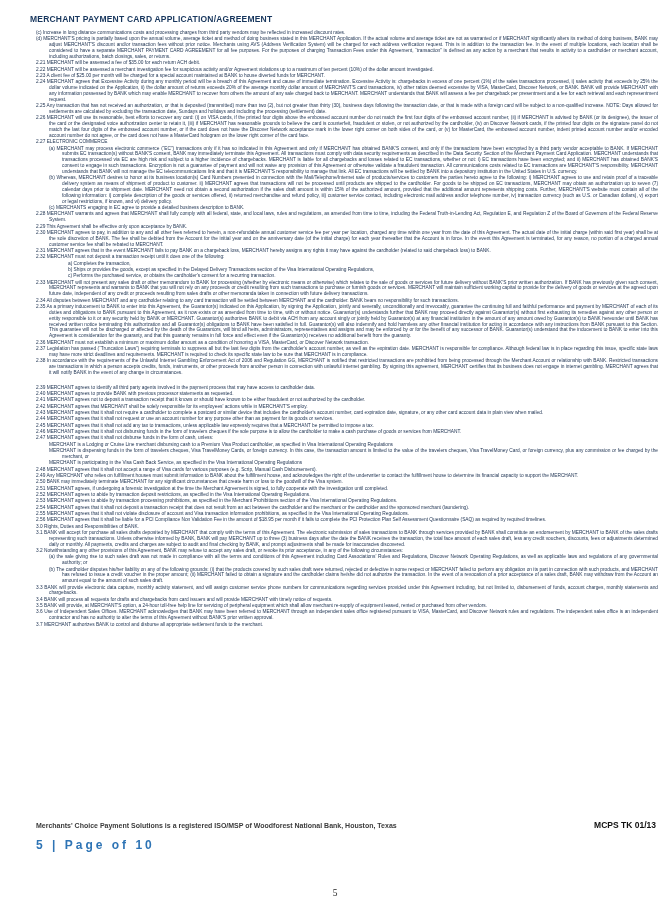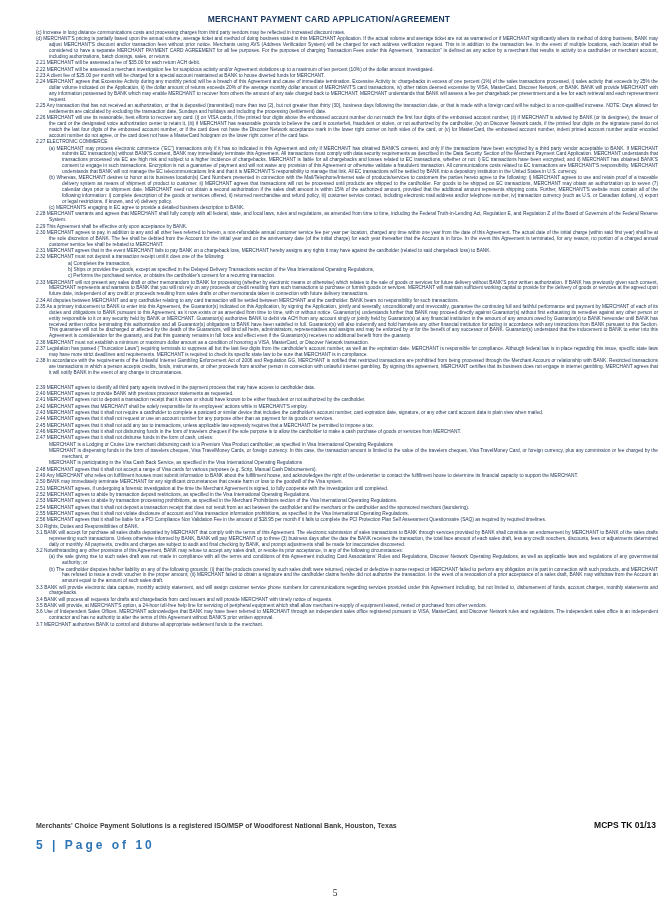--- a/index.html
+++ b/index.html
@@ -6,23 +6,24 @@
   .page{
     position:relative;
     width:670px;height:923px;
     background:#ffffff;
     box-shadow:0 0 4px rgba(0,0,0,.25);
     font-family:"Liberation Sans",sans-serif;
     overflow:hidden;
   }
   .doc-title{
     position:absolute;top:14px;left:0;right:12px;
-    text-align:center;
+    text-align:left;
     font-size:8.5px;font-weight:bold;letter-spacing:.2px;
     color:#17365d;
+    padding-left:30px;
   }
   .doc-body{
     position:absolute;top:30px;left:36px;right:12px;height:786px;
     overflow:hidden;
     font-size:4.8px;line-height:5.85px;
     color:#1c3150;
     text-align:justify;
   }
   .para{padding-left:13px;text-indent:-13px;margin:0 0 .5px 0;}
   .para.indent-1{margin-left:13px;}

